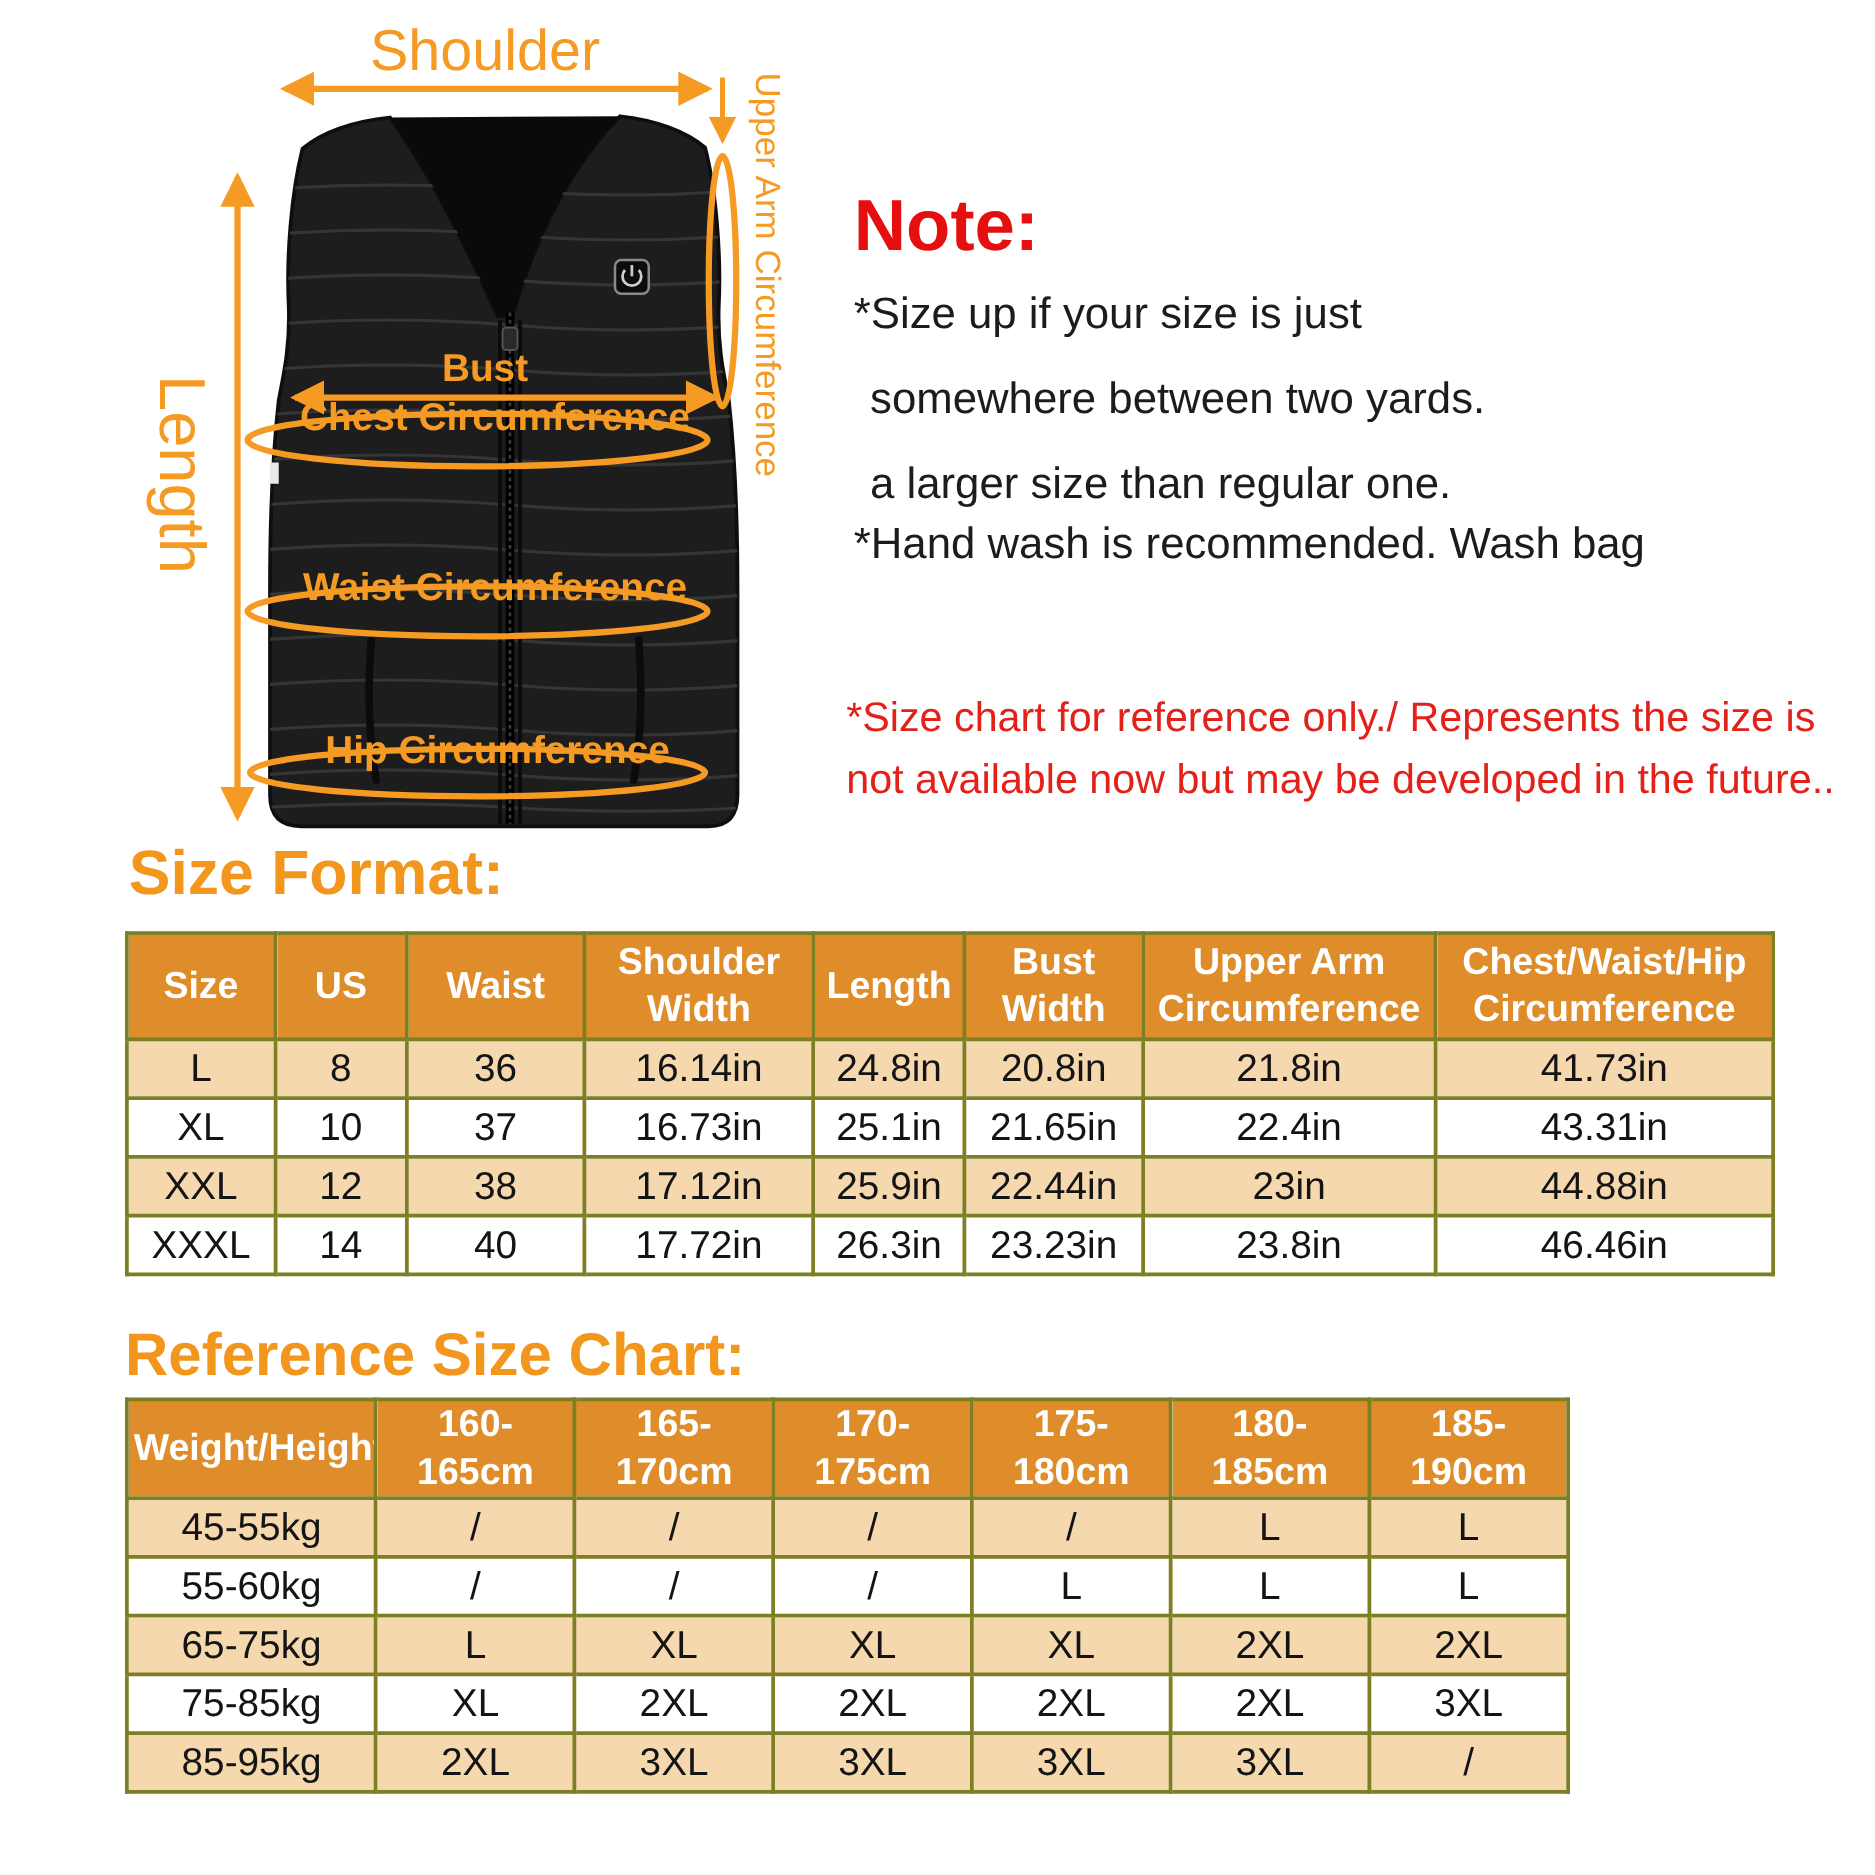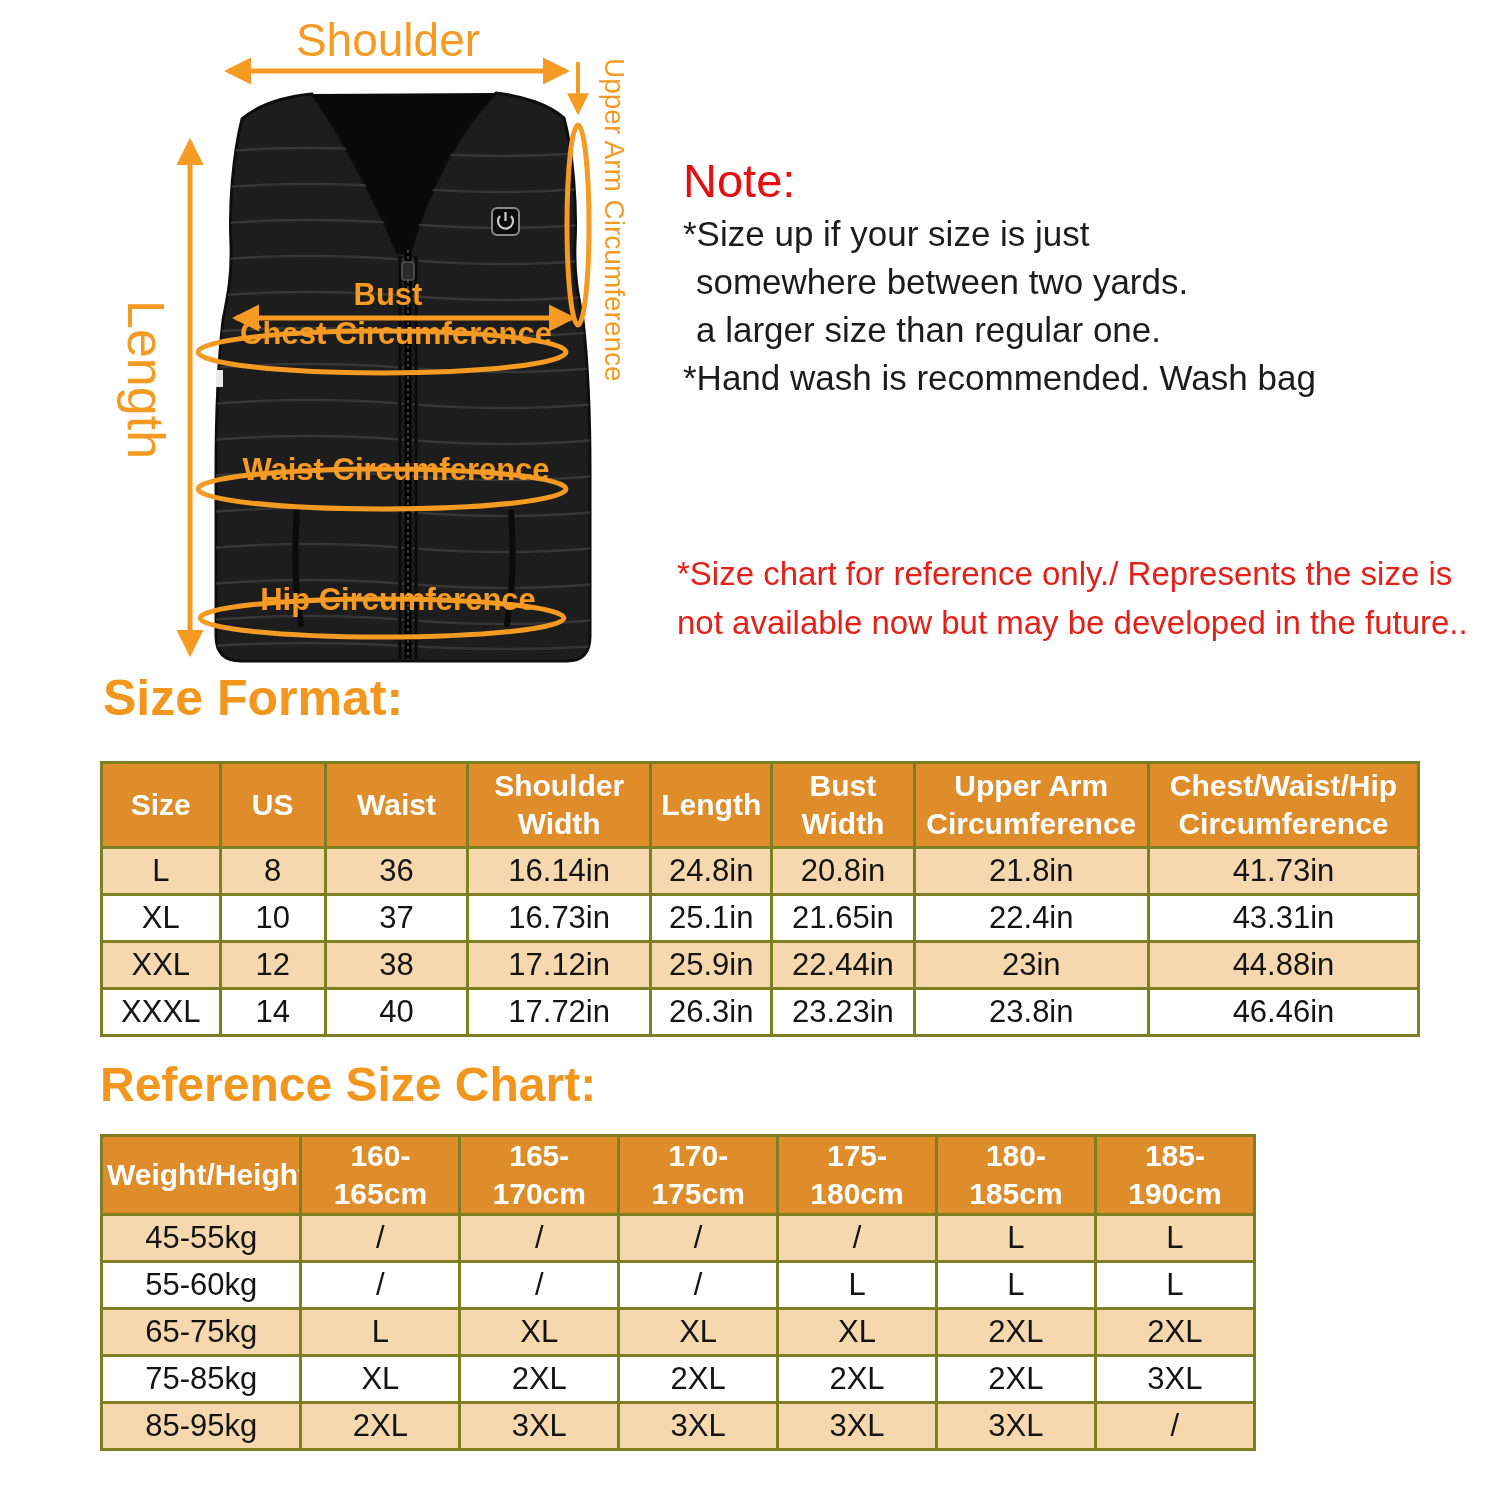--- a/index.html
+++ b/index.html
@@ -23,46 +23,45 @@
   
   #diagram{left:0;top:0;width:660px;height:690px;}
   .anno-stroke{stroke:var(--annotation);fill:none;}
   .anno-fill{fill:var(--annotation);}
   .anno-text{fill:var(--annotation);font-family:"Liberation Sans",sans-serif;}
   .anno-bold{font-weight:bold;}
 
   
   .note{left:683px;top:156px;width:815px;}
   .note-title{
-    color:var(--note_red);font-size:47px;font-weight:normal;line-height:50px;
-    margin-bottom:4px;
+    color:var(--note_red);font-size:58px;font-weight:bold;line-height:50px;
+    margin-bottom:21px;
   }
   .note-line{
     color:var(--body_text);font-size:35px;line-height:48px;white-space:nowrap;
   }
-  .note-line.cont{padding-left:13px;}
+  .note-line.cont{padding-left:13px;margin-top:20px;}
 
   
   .disclaimer{left:677px;top:549px;width:830px;}
   .disclaimer-line{
     color:var(--disclaimer_red);font-size:33px;line-height:49px;white-space:nowrap;
   }
 
   
   .section-title{
     color:var(--heading_orange);font-weight:bold;white-space:nowrap;
   }
   #size-format-title{left:103px;top:671px;font-size:50px;line-height:54px;}
   #reference-title{left:100px;top:1058px;font-size:48px;line-height:54px;}
 
   
   table.sheet{
     border-collapse:collapse;table-layout:fixed;
     border:3px solid var(--border_olive);
-    margin-top:16px;
   }
   table.sheet th,table.sheet td{
     border:3px solid var(--border_olive);
     text-align:center;vertical-align:middle;
     overflow:hidden;
   }
   table.sheet th{
     background:var(--table_header_bg);color:#ffffff;
     font-size:30px;font-weight:bold;line-height:38px;padding:0 4px;
   }

